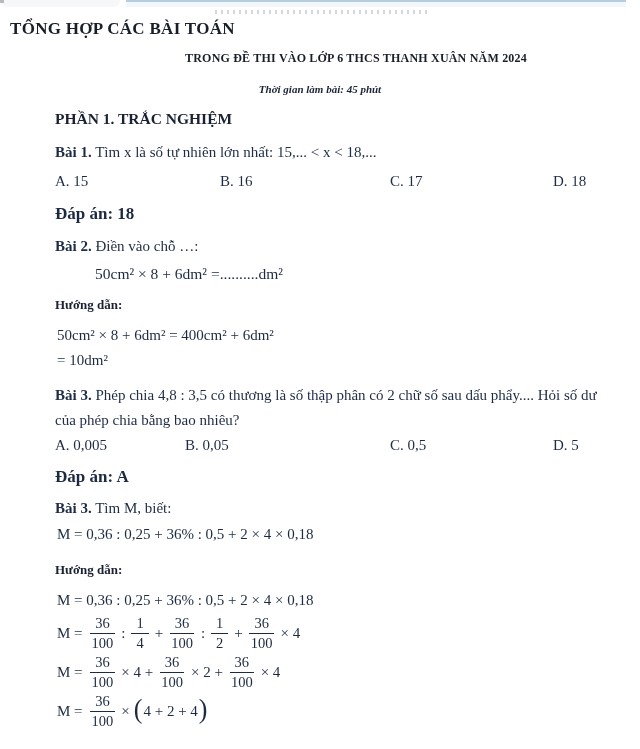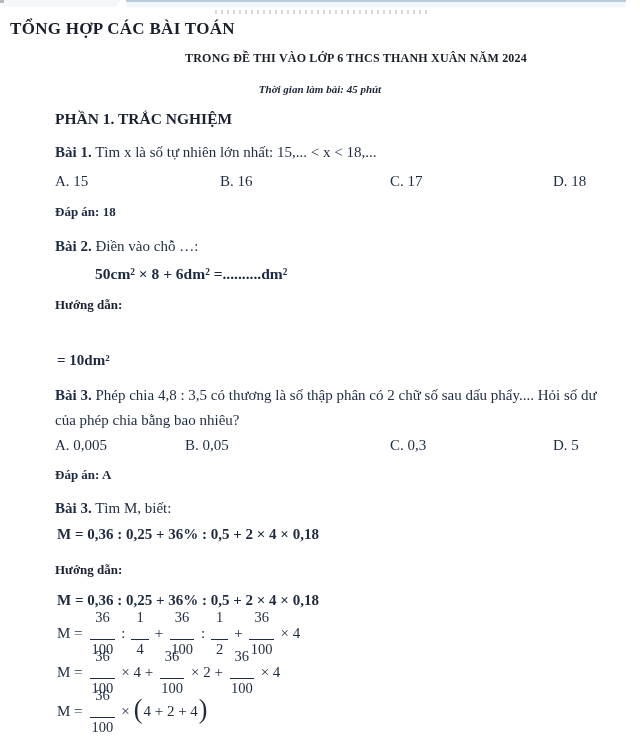--- a/index.html
+++ b/index.html
@@ -34,43 +34,43 @@
   .p3-stmt { top:383px; }
   .p4-stmt { top:496px; }
 
   .opts { position:absolute; left:55px; top:0; width:565px; height:20px; font-size:15px; }
   .opts span { position:absolute; top:0; white-space:nowrap; }
   .p1-opts { top:173px;text-decoration:underline; }
   .p3-opts { top:437px; }
   .oa { left:0; } .ob1 { left:165px; } .oc { left:335px; } .od { left:498px; }
   .ob3 { left:130px; }
 
-  .answer { position:absolute; left:55px; font-size:13px; font-weight:bold; color:#1c2940; }
+  .answer { position:absolute; left:55px; font-size:17px; font-weight:bold; color:#1c2940; }
   .p1-ans { top:204px; }
   .p3-ans { top:467px; }
 
   .guide { position:absolute; left:55px; font-size:13px; font-weight:bold; color:#1a2132; }
   .p2-guide { top:297px; }
   .p4-guide { top:562px; }
 
-  .mathline { position:absolute; font-size:15px; white-space:nowrap; color:#1d2a40;font-weight:bold; }
+  .mathline { position:absolute; font-size:15px; white-space:nowrap; color:#1d2a40; }
   .p2-eq    { top:265px; left:95px; font-size:15.5px; }
   .p2-s1    { top:327px; left:57px; }
   .p2-s2    { top:352px; left:57px; }
   .p4-eq    { top:526px; left:57px; }
   .p4-s1    { top:592px; left:57px; }
 
   .frac-row { position:absolute; left:57px; height:40px; display:flex; align-items:center;
     font-size:15px; color:#1d2a40; white-space:nowrap; }
   .p4-s2 { top:613px; }
   .p4-s3 { top:652px; }
   .p4-s4 { top:691px; }
   .frac { display:inline-flex; flex-direction:column; align-items:center;
     font-size:14.5px; line-height:1.12; margin:0 3px; }
-  .frac .num { padding:0 5px 14px; border-bottom:1.3px solid #1d2a40;text-align:center; }
+  .frac .num { padding:0 5px 1px; border-bottom:1.3px solid #1d2a40;text-align:center; }
   .frac .den { padding:1px 2px 0; }
   .op { margin:0 3px; }
   .lhs { margin-right:4px; }
   .paren { font-size:26px; font-weight:400; line-height:1; display:inline-block;
     transform:scaleY(1.02); margin:0 1px; position:relative; top:-1px; }
 </style>
 </head>
 <body>
 
 <div id="page">
@@ -95,29 +95,30 @@
     <span class="oc">C. 17</span>
     <span class="od">D. 18</span>
   </div>
   <div class="answer p1-ans">Đáp án: 18</div>
 
   <div class="stmt p2-stmt">
     <span class="lbl">Bài 2.</span><span> Điền vào chỗ …:</span>
   </div>
   <div class="mathline p2-eq">50cm² × 8 + 6dm² =..........dm²</div>
   <div class="guide p2-guide">Hướng dẫn:</div>
+  <div class="mathline p2-s1">50cm² × 8 + 6dm² = 400cm² + 6dm²</div>
   <div class="mathline p2-s2">= 10dm²</div>
 
   <div class="stmt p3-stmt">
     <span class="lbl">Bài 3.</span><span> Phép chia 4,8 : 3,5 có thương là số thập phân có 2 chữ số sau dấu phẩy.... Hỏi số dư của phép chia bằng bao nhiêu?</span>
   </div>
   <div class="opts p3-opts">
     <span class="oa">A. 0,005</span>
     <span class="ob3">B. 0,05</span>
-    <span class="oc">C. 0,3</span>
+    <span class="oc">C. 0,5</span>
     <span class="od">D. 5</span>
   </div>
   <div class="answer p3-ans">Đáp án: A</div>
 
   <div class="stmt p4-stmt">
     <span class="lbl">Bài 3.</span><span> Tìm M, biết:</span>
   </div>
   <div class="mathline p4-eq">M = 0,36 : 0,25 + 36% : 0,5 + 2 × 4 × 0,18</div>
   <div class="guide p4-guide">Hướng dẫn:</div>
   <div class="mathline p4-s1">M = 0,36 : 0,25 + 36% : 0,5 + 2 × 4 × 0,18</div>

